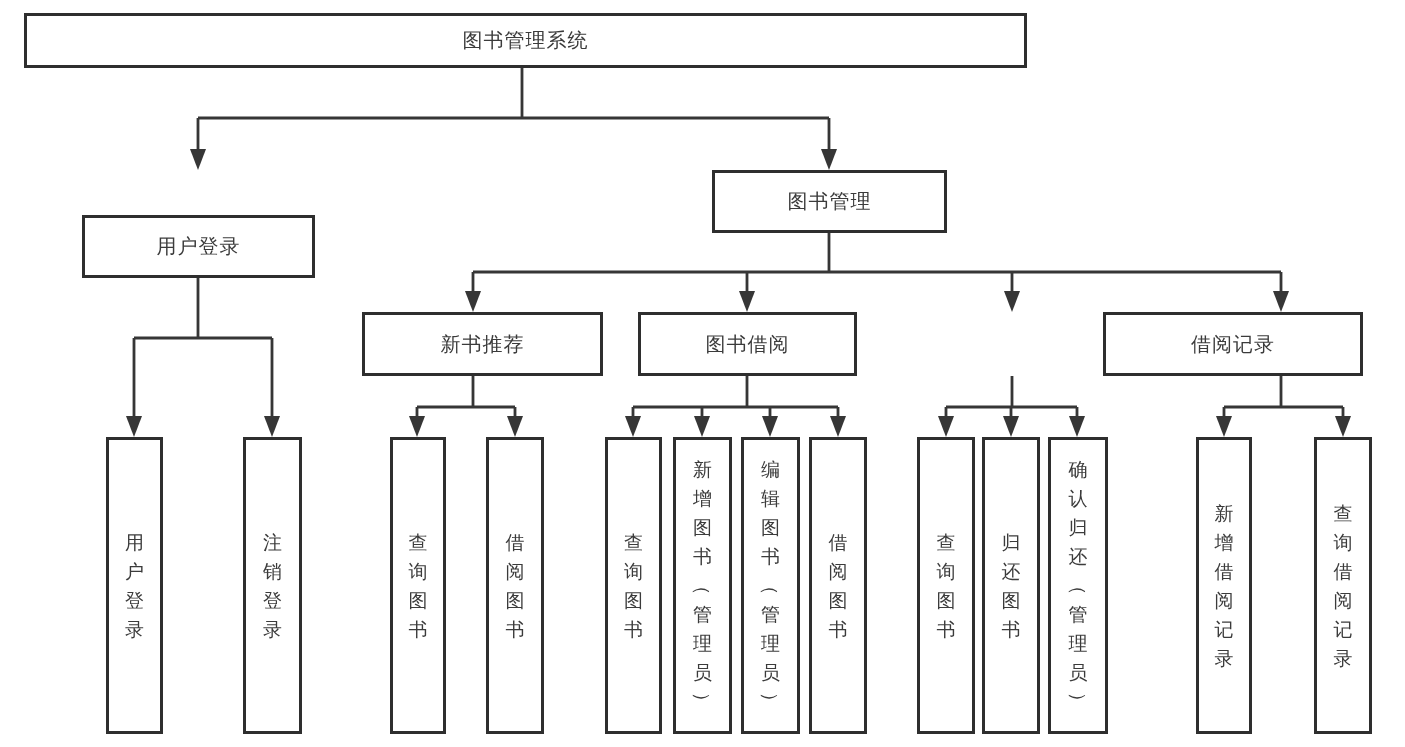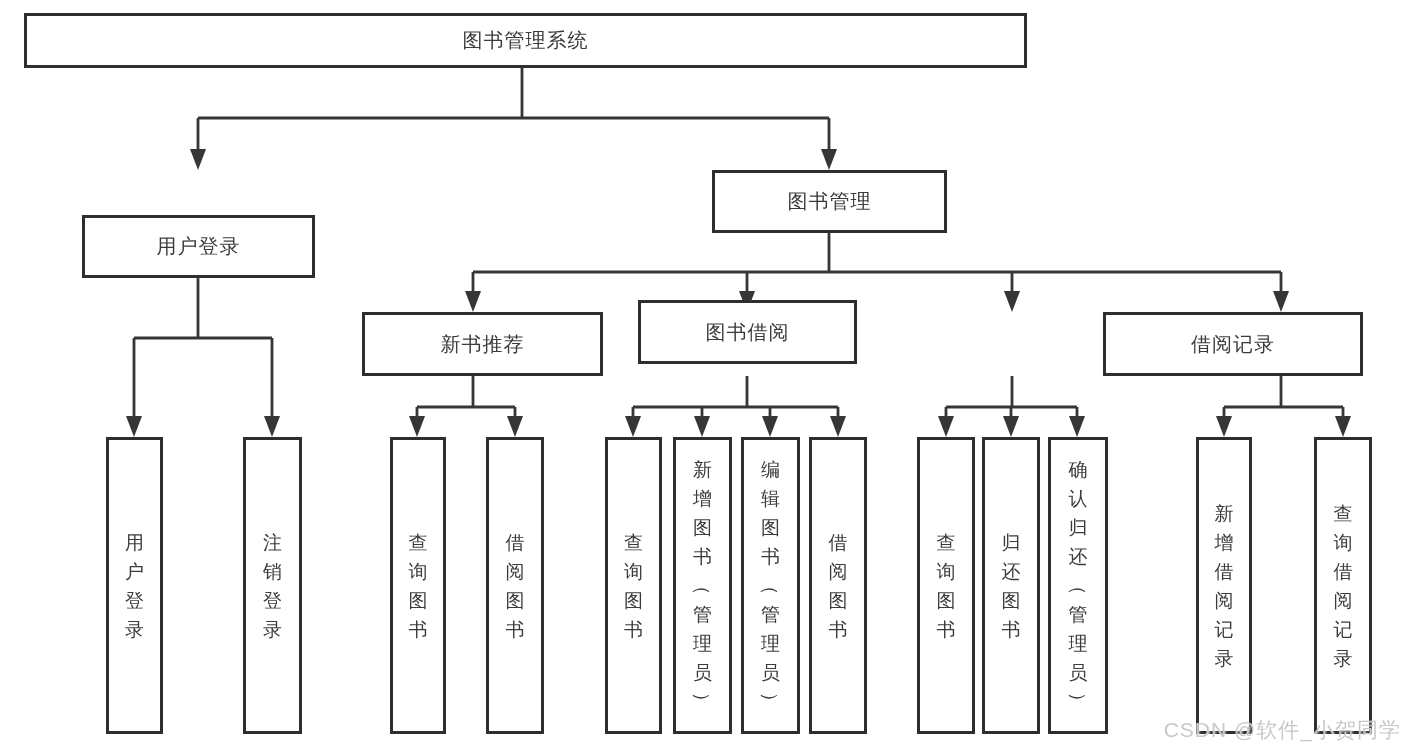--- a/index.html
+++ b/index.html
@@ -98,21 +98,21 @@
       <polygon points="1335,416 1351,416 1343,437"></polygon>
     </g>
   </svg>
 
   <div class="hbox" style="left:24px; top:13px; width:1003px; height:55px;">图书管理系统</div>
 
   <div class="hbox" style="left:82px; top:170px; width:233px; height:63px;margin-top:45px;">用户登录</div>
   <div class="hbox" style="left:712px; top:170px; width:235px; height:63px;">图书管理</div>
 
   <div class="hbox" style="left:362px; top:312px; width:241px; height:64px;">新书推荐</div>
-  <div class="hbox" style="left:638px; top:300px; width:219px; height:64px;">图书借阅</div>
+  <div class="hbox" style="left:638px; top:312px; width:219px; height:64px;">图书借阅</div>
   <div class="hbox" style="left:1103px; top:312px; width:260px; height:64px;">借阅记录</div>
 
   <div class="vbox" style="left:106px; top:437px; width:57px; height:297px;">
       <span>用</span>
       <span>户</span>
       <span>登</span>
       <span>录</span>
     </div>
   <div class="vbox" style="left:243px; top:437px; width:59px; height:297px;">
       <span>注</span>
@@ -203,15 +203,14 @@
     </div>
   <div class="vbox" style="left:1314px; top:437px; width:58px; height:297px;">
       <span>查</span>
       <span>询</span>
       <span>借</span>
       <span>阅</span>
       <span>记</span>
       <span>录</span>
     </div>
 
-  <div id="watermark">CSDN @软件_小贺同学</div>
 
 </div>
 
 </body></html>

